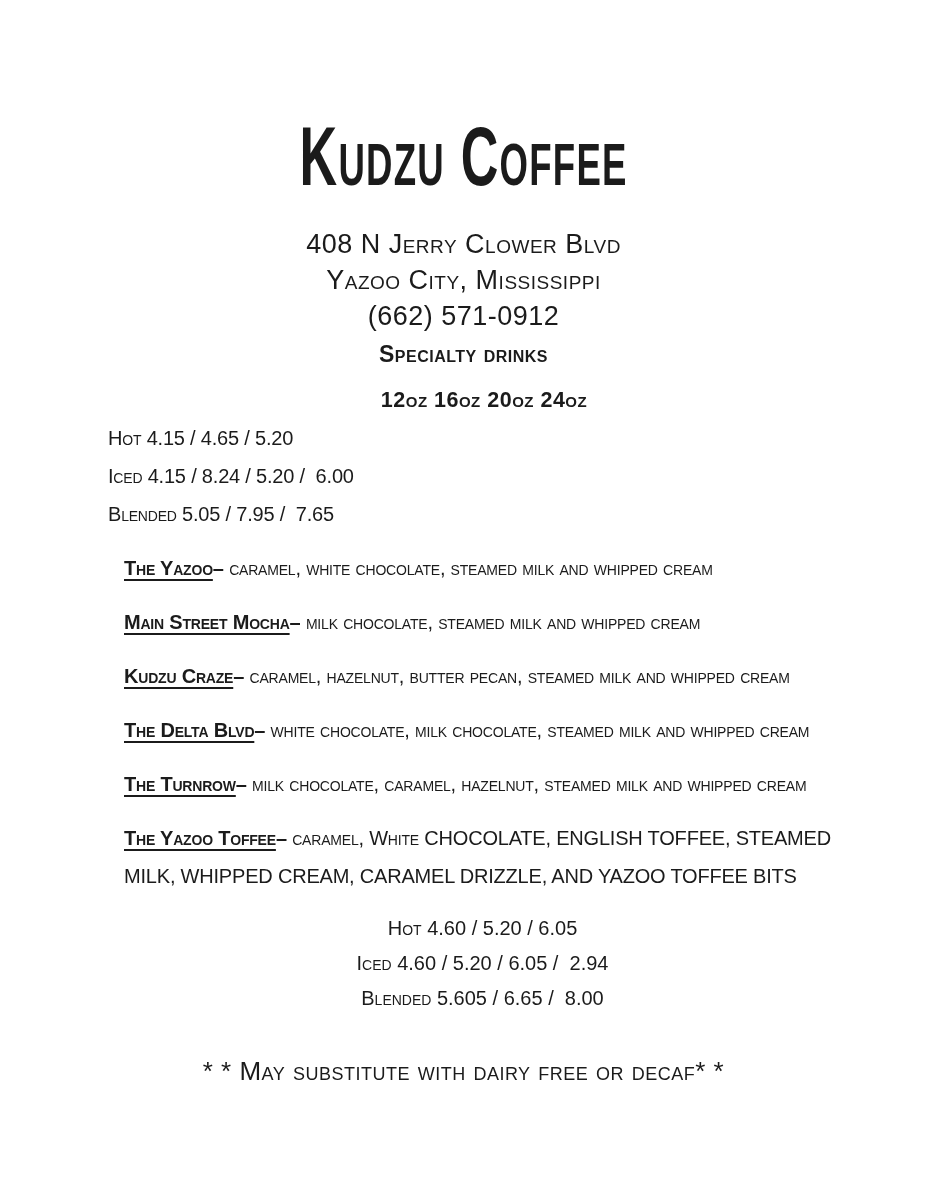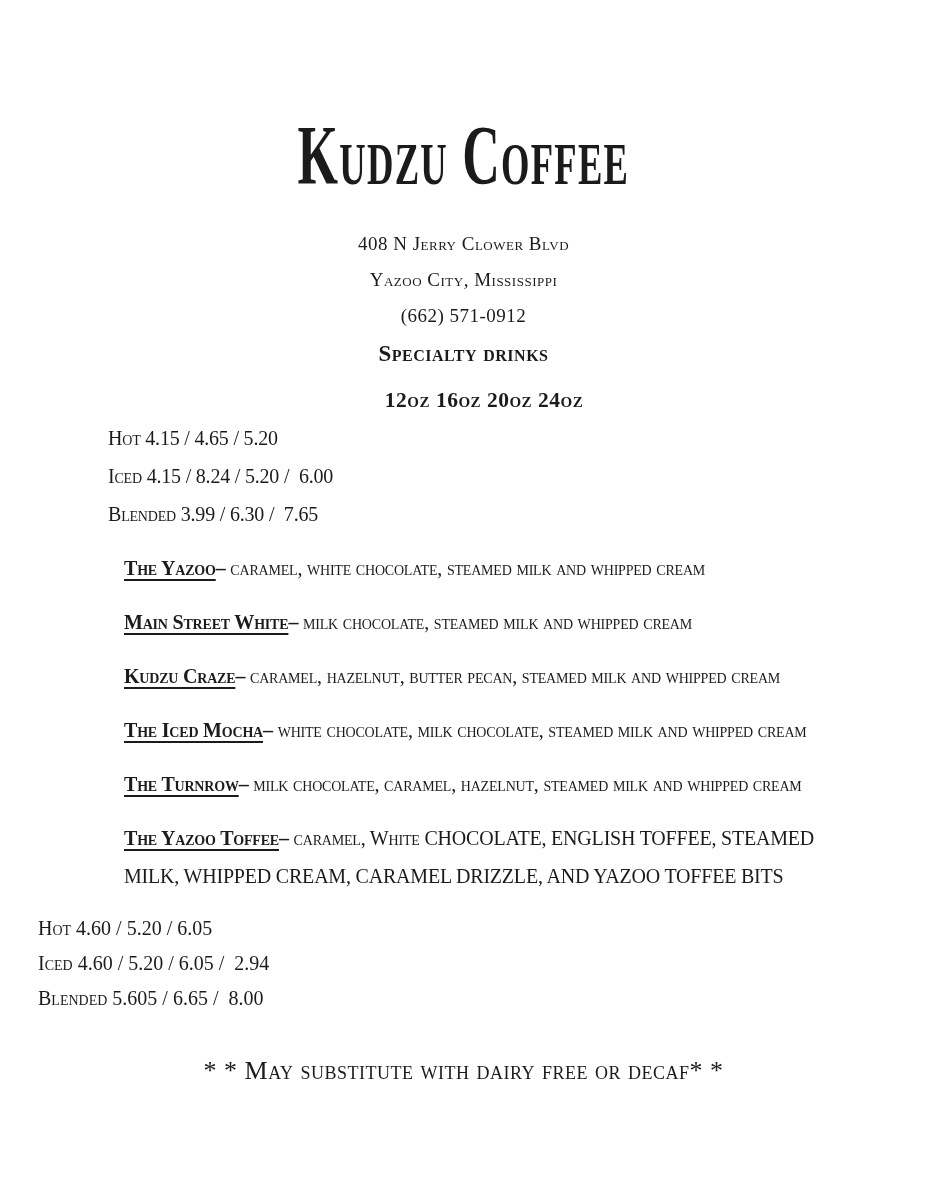--- a/index.html
+++ b/index.html
@@ -2,21 +2,21 @@
 <html><head>
 <meta charset="utf-8">
 <style>
   html, body { margin: 0; padding: 0; }
   .page {
     position: relative;
     width: 927px;
     height: 1200px;
     background: #ffffff;
     color: #1b1b1b;
-    font-family: Liberation Serif, serif;
+    font-family: Liberation Sans, sans-serif;
     font-variant: small-caps;
     overflow: hidden;
   }
   
   .title {
     margin: 0;
     padding-top: 112px;
     text-align: center;
     font-size: 84px;
     line-height: 88px;
@@ -25,21 +25,21 @@
     white-space: nowrap;
   }
   .title .squeeze {
     display: inline-block;
     transform: scaleX(0.62);
     transform-origin: 50% 50%;
   }
   .addr-block { margin-top: 26px; }
   .addr-line {
     text-align: center;
-    font-size: 19px;
+    font-size: 27px;
     line-height: 36px;
     letter-spacing: 0.5px;
     white-space: pre-wrap;
   }
   .section-heading {
     margin-top: 5px;
     text-align: center;
     font-size: 23px;
     line-height: 30px;
     font-weight: bold;
@@ -64,20 +64,21 @@
   .drink-name { font-weight: bold; }
   .drink-name .u {
     text-decoration: underline;
     text-decoration-thickness: 2px;
     text-underline-offset: 4px;
   }
   
   .center-prices {
     margin-top: 16px;
     padding-left: 38px;
+    text-align: center;
     font-size: 20px;
     line-height: 35px;
   }
   .center-prices .price-line { white-space: pre-wrap; }
   
   .footer-note {
     margin-top: 40px;
     text-align: center;
     font-size: 26px;
     line-height: 30px;
@@ -99,39 +100,39 @@
   </div>
 
   <div class="section-heading">Specialty drinks</div>
 
   <div class="content">
 
     <div class="sizes-heading">12oz 16oz 20oz 24oz</div>
 
     <div class="price-line">Hot 4.15 / 4.65 / 5.20</div>
     <div class="price-line">Iced 4.15 / 8.24 / 5.20 /  6.00</div>
-    <div class="price-line">Blended 3.99 / 6.30 /  7.65</div>
+    <div class="price-line">Blended 5.05 / 7.95 /  7.65</div>
 
     <p class="drink">
       <span class="drink-name"><span class="u">The Yazoo</span><span>–</span></span>
       <span class="drink-desc">caramel, white chocolate, steamed milk and whipped cream</span>
     </p>
 
     <p class="drink">
-      <span class="drink-name"><span class="u">Main Street White</span><span>–</span></span>
+      <span class="drink-name"><span class="u">Main Street Mocha</span><span>–</span></span>
       <span class="drink-desc">milk chocolate, steamed milk and whipped cream</span>
     </p>
 
     <p class="drink">
       <span class="drink-name"><span class="u">Kudzu Craze</span><span>–</span></span>
       <span class="drink-desc">caramel, hazelnut, butter pecan, steamed milk and whipped cream</span>
     </p>
 
     <p class="drink">
-      <span class="drink-name"><span class="u">The Iced Mocha</span><span>–</span></span>
+      <span class="drink-name"><span class="u">The Delta Blvd</span><span>–</span></span>
       <span class="drink-desc">white chocolate, milk chocolate, steamed milk and whipped cream</span>
     </p>
 
     <p class="drink">
       <span class="drink-name"><span class="u">The Turnrow</span><span>–</span></span>
       <span class="drink-desc">milk chocolate, caramel, hazelnut, steamed milk and whipped cream</span>
     </p>
 
     <p class="drink">
       <span class="drink-name"><span class="u">The Yazoo Toffee</span><span>–</span></span>

